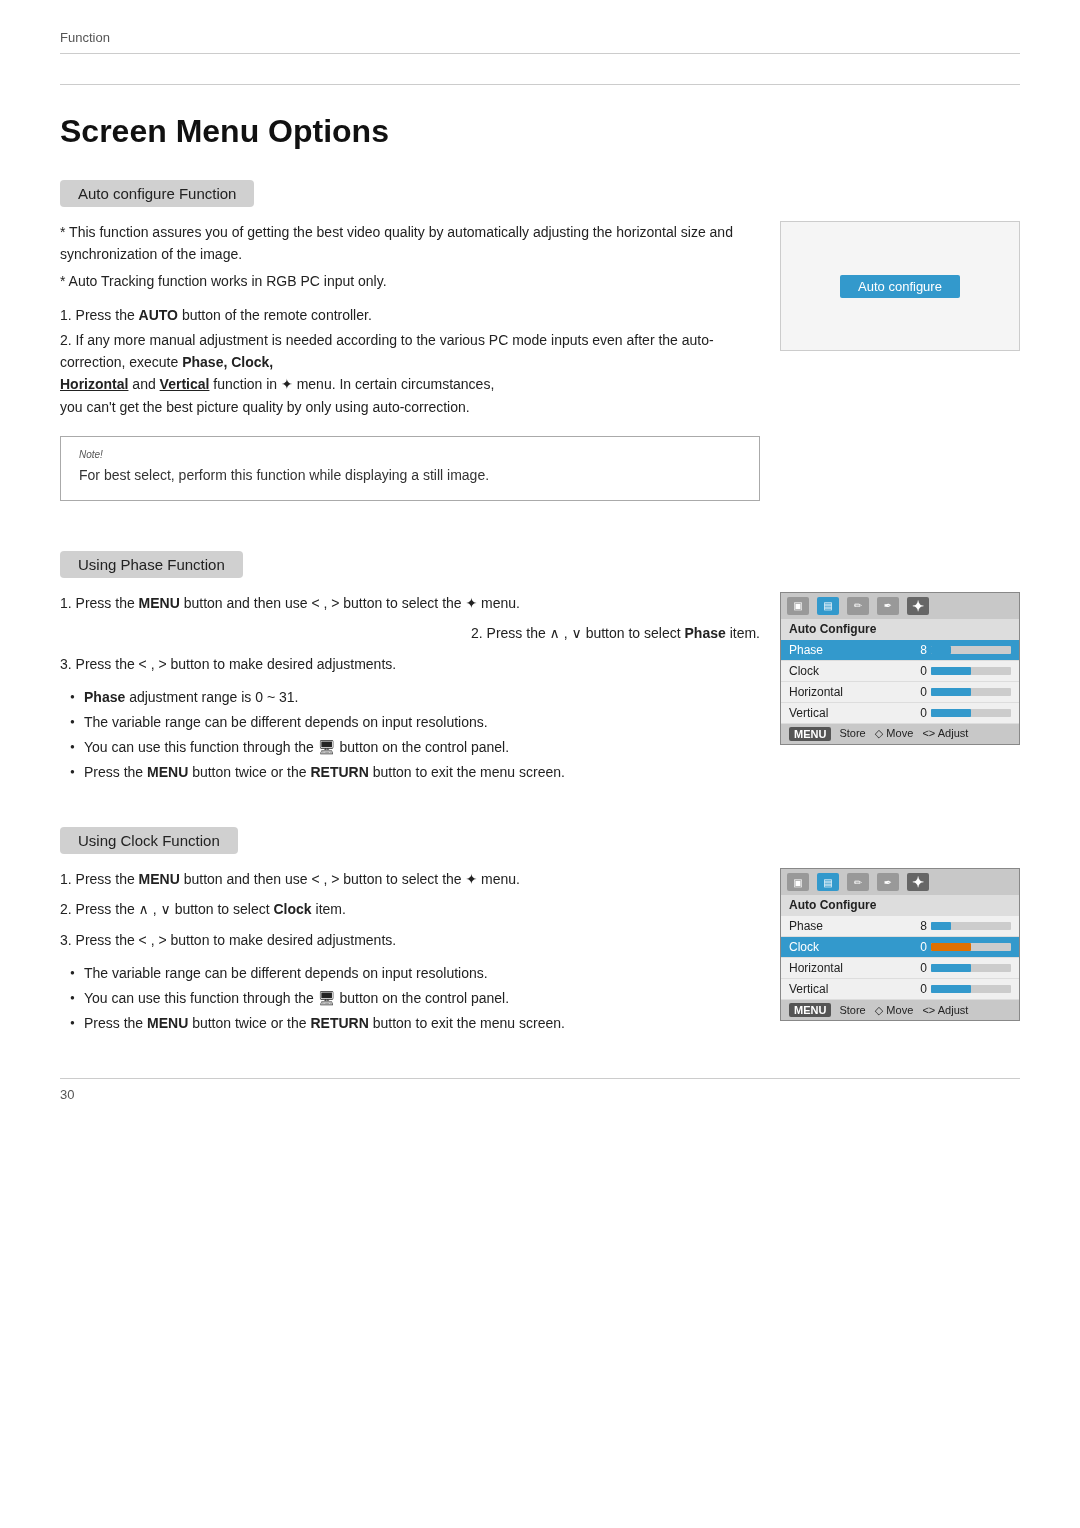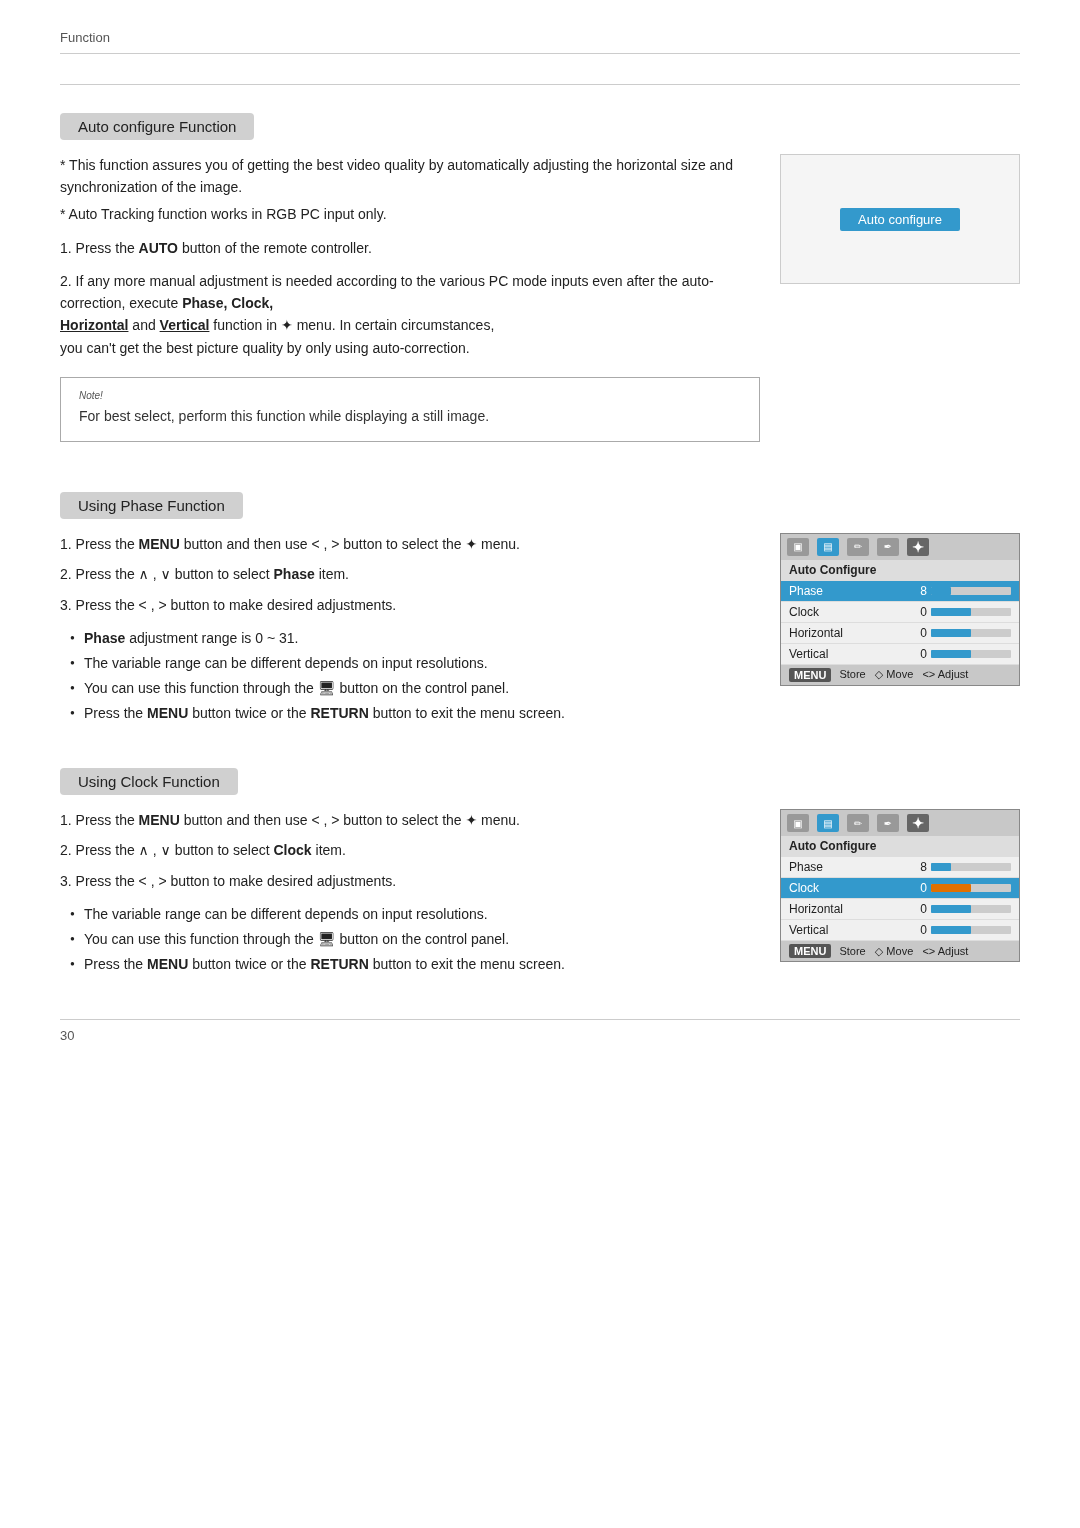--- a/index.html
+++ b/index.html
@@ -218,35 +218,36 @@
 </head>
 <body>
 
 <div class="page-wrapper">
 
   <div class="breadcrumb-bar">
     <span>Function</span>
   </div>
   <hr style="border:none; border-top:1px solid #ccc; margin-bottom:28px;">
 
+  <h1 class="page-title">Screen Menu Options</h1>
 
   <div class="section">
     <div class="section-header">Auto configure Function</div>
 
     <div class="two-col">
       <div class="text-col">
 
         <div style="margin-bottom:12px; font-size:14px; line-height:1.6;">
           <div>* <span>This function assures you of getting the best video quality by automatically adjusting the horizontal size and synchronization of the image.</span></div>
           <div style="margin-top:4px;">* <span>Auto Tracking function works in RGB PC input only.</span></div>
         </div>
 
         <div style="margin-bottom:10px;">
 
-          <div style="margin-bottom:10px; font-size:14px; line-height:1.6;">
+          <div style="margin-bottom:2px; font-size:14px; line-height:1.6;">
             1. Press the <span class="bold">AUTO</span> button of the remote controller.
           </div>
 
           <div style="font-size:14px; line-height:1.6;">
             2. If any more manual adjustment is needed according to the various PC mode inputs even after the auto-correction, execute <span class="bold">Phase, Clock,</span><br>
             <span class="underline-bold">Horizontal</span> and <span class="underline-bold">Vertical</span> function in ✦ menu. In certain circumstances,<br>
             you can't get the best picture quality by only using auto-correction.
           </div>
         </div>
 
@@ -267,21 +268,21 @@
   <div class="section">
     <div class="section-header">Using Phase Function</div>
 
     <div class="two-col">
       <div class="text-col">
 
         <div style="margin-bottom:12px;">
           <div style="margin-bottom:8px; font-size:14px; line-height:1.6;">
             1. Press the <span class="bold">MENU</span> button and then use &lt; , &gt; button to select the ✦ menu.
           </div>
-          <div style="margin-bottom:8px; font-size:14px; line-height:1.6;">
+          <div style="margin-bottom:8px; font-size:14px; line-height:1.6;text-align:right;">
             2. Press the ∧ , ∨ button to select <span class="bold">Phase</span> item.
           </div>
           <div style="margin-bottom:8px; font-size:14px; line-height:1.6;">
             3. Press the &lt; , &gt; button to make desired adjustments.
           </div>
         </div>
 
         <ul class="bullet-list">
           <li><span class="bold">Phase</span> adjustment range is 0 ~ 31.</li>
           <li>The variable range can be different depends on input resolutions.</li>

